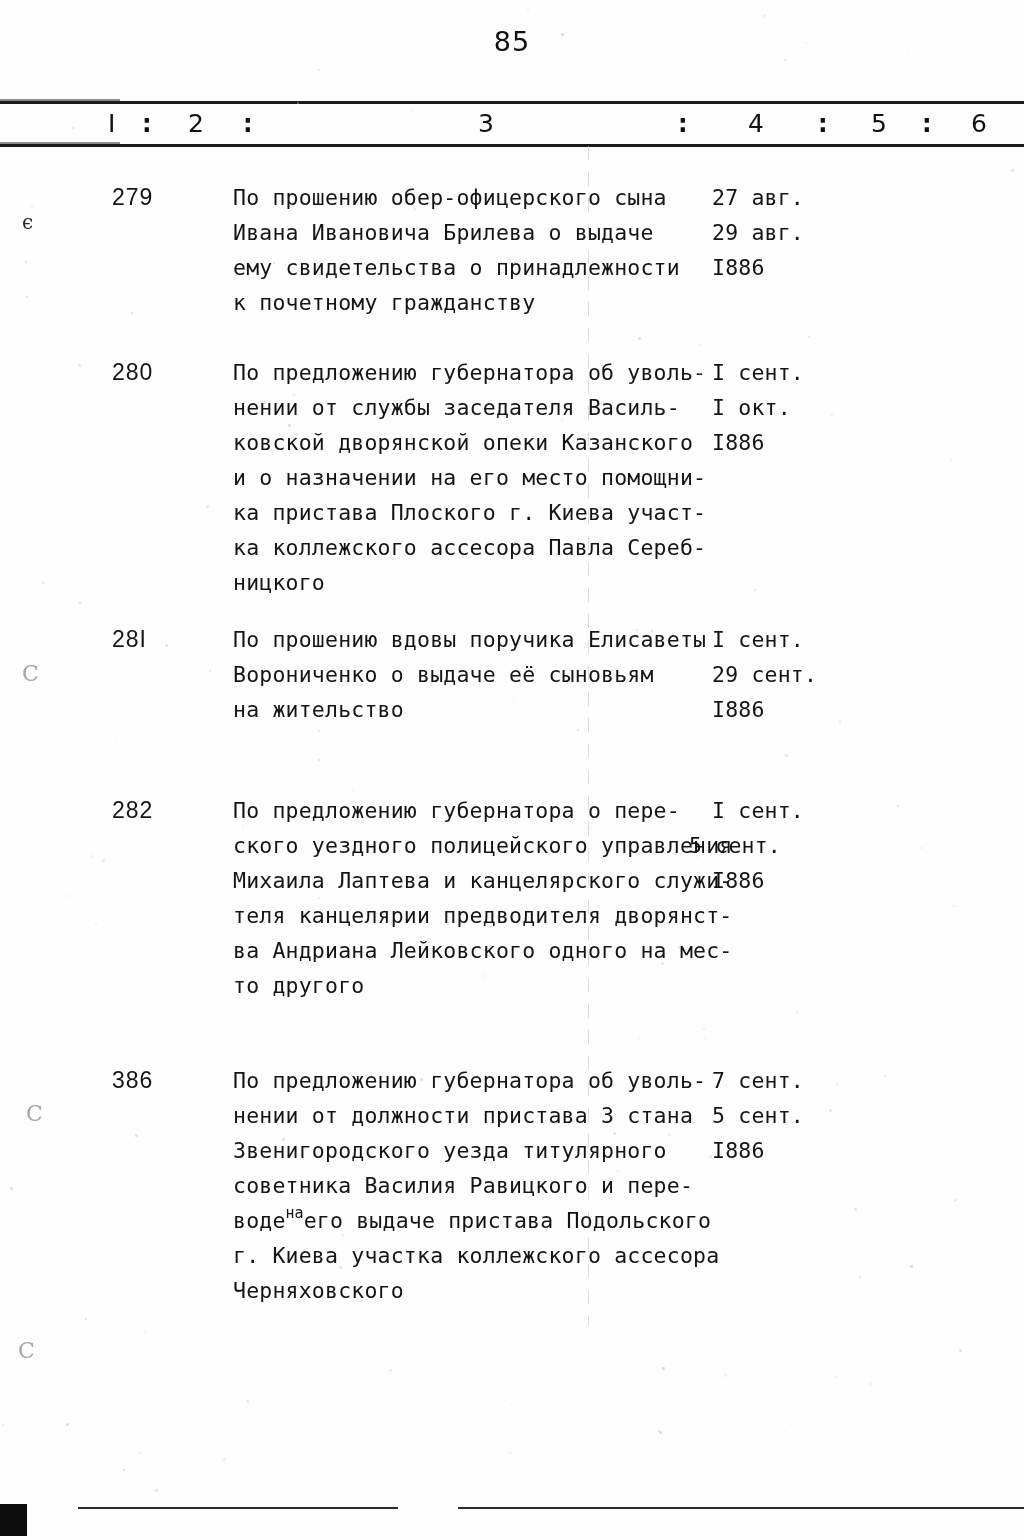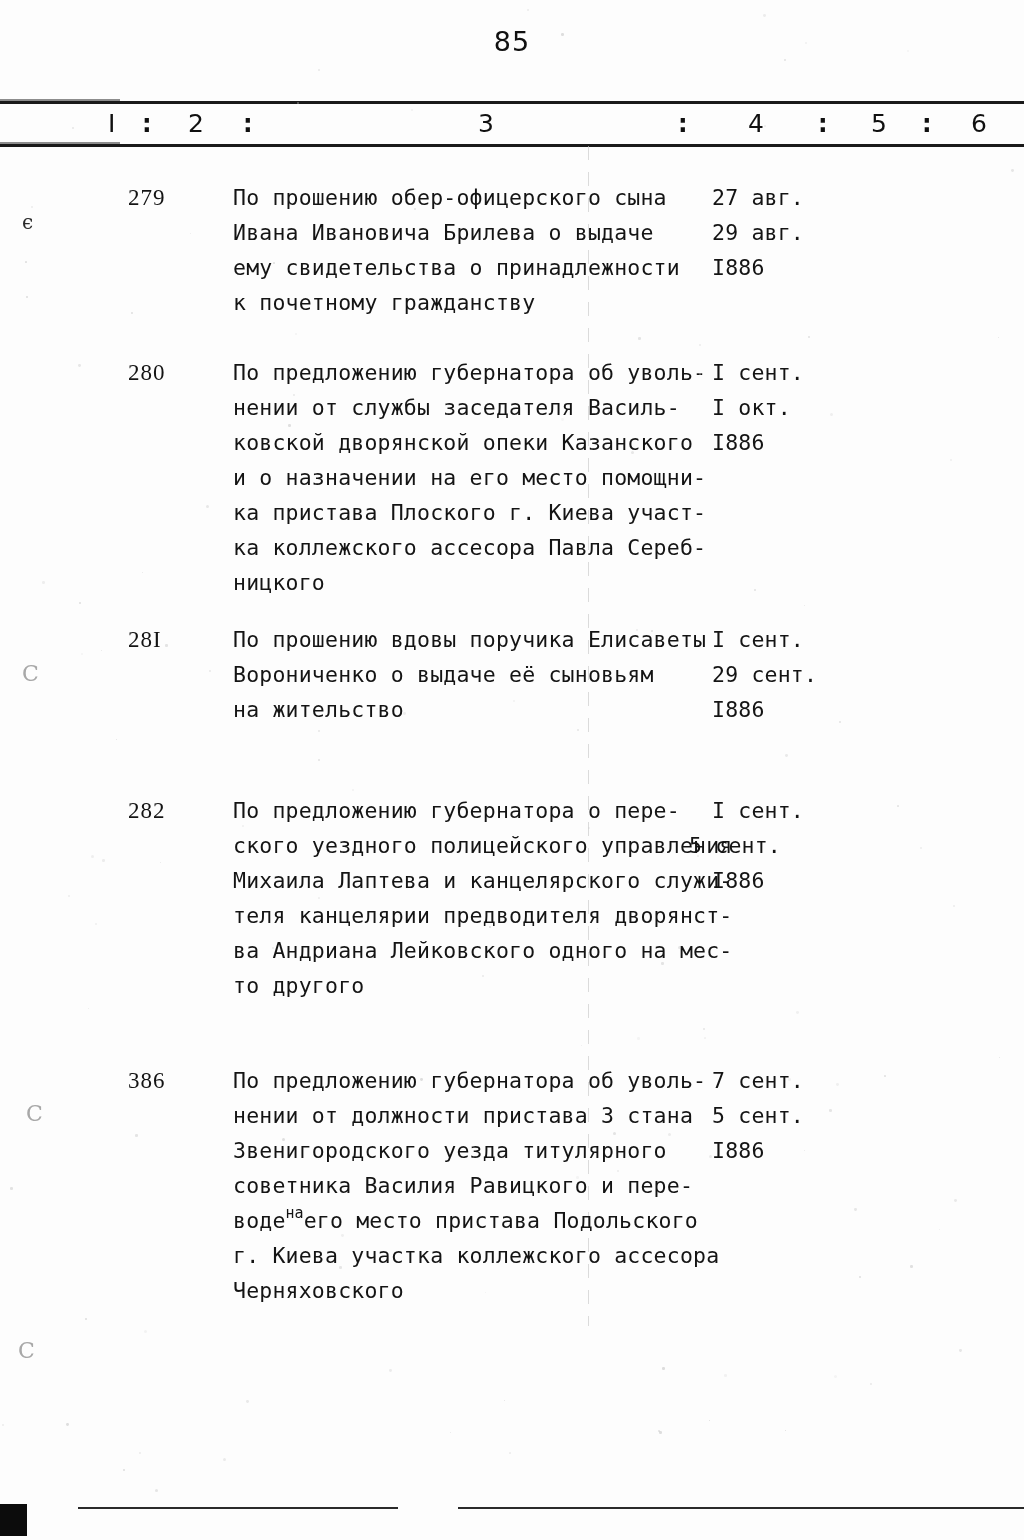--- a/index.html
+++ b/index.html
@@ -111,26 +111,26 @@
   }
 
   .entry {
     position: absolute;
     left: 0;
     width: 1024px;
   }
 
   .entry-no {
     position: absolute;
-    left: 128px;
+    left: 112px;
     top: 0;
     font-size: 23px;
     line-height: 35px;
     letter-spacing: 1px;
-    font-family: Liberation Serif, serif;
+    font-family: Liberation Sans, sans-serif;
   }
 
   .entry-body {
     position: absolute;
     left: 233px;
     top: 0;
     width: 500px;
   }
   .entry-body .tline {
     height: 35px;
@@ -290,21 +290,21 @@
           <div class="dline">I886</div>
         </div>
       </div>
       <div class="entry" style="top: 1063px;">
         <div class="entry-no">386</div>
         <div class="entry-body">
           <div class="tline">По предложению губернатора об уволь-</div>
           <div class="tline">нении от должности пристава 3 стана</div>
           <div class="tline">Звенигородского уезда титулярного</div>
           <div class="tline">советника Василия Равицкого и пере-</div>
-          <div class="tline"><span>воде</span><span class="sup-ins">на</span><span>его место пристава Подольского</span></div>
+          <div class="tline"><span>воде</span><span class="sup-ins">на</span><span>его выдаче пристава Подольского</span></div>
           <div class="tline">г. Киева участка коллежского ассесора</div>
           <div class="tline">Черняховского</div>
         </div>
         <div class="entry-dates">
           <div class="dline">7 сент.</div>
           <div class="dline">5 сент.</div>
           <div class="dline">I886</div>
         </div>
       </div>
     </div>

